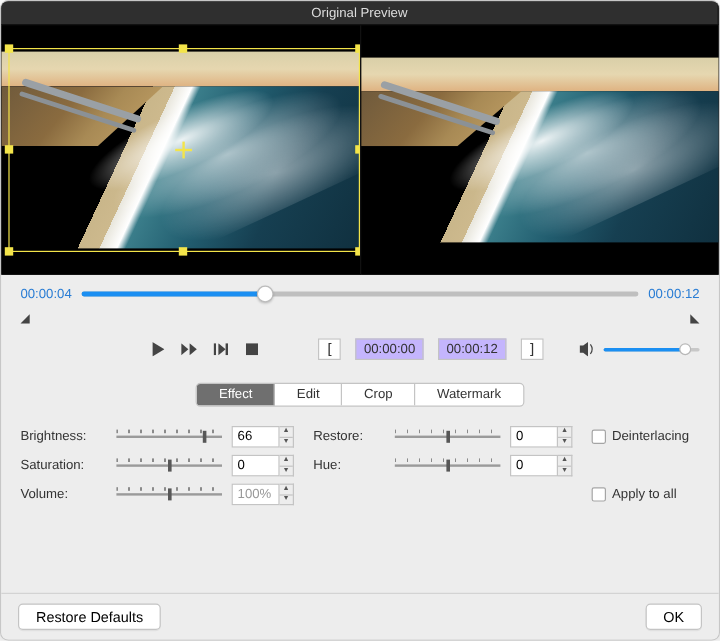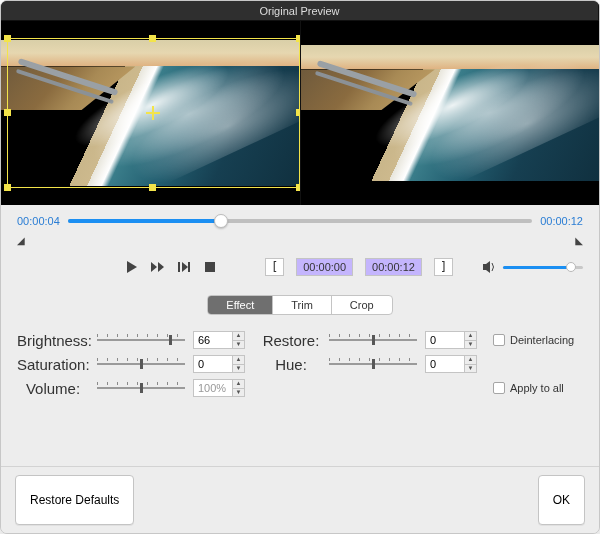--- a/index.html
+++ b/index.html
@@ -27,21 +27,21 @@
     position:relative;
   }
   .traffic { display:flex; gap:0; margin-left:8px; }
   .dot { width:11px; height:11px; border-radius:50%; }
   .dot.close { background:#ff5f57; border:0.5px solid #e24238; }
   .titlebar .title {
     position:absolute; left:0; right:0; text-align:center;
     font-size:12px; color:#333;
   }
   .previews {
-    height: 204px;
+    height: 228px;
     background:#1e1e1e;
     display:flex; flex-direction:column;
   }
   .preview-headers {
     display:flex; height:20px;
   }
   .preview-headers > div {
     flex:1; text-align:center; font-size:11px; color:#ddd; line-height:20px;
     background:#2f2f2f; border-bottom:1px solid #111;
   }
@@ -121,36 +121,36 @@
   .vslider .vf { position:absolute; top:6px; left:0; height:3px; background:#1b8ff2; border-radius:2px;}
   .vslider .vk { position:absolute; top:2px; width:10px; height:10px; background:#fff; border:1px solid #b8b8b8; border-radius:50%;}
 
   .tabs { display:flex; justify-content:center; margin:8px 0 10px 0;}
   .tabwrap { display:flex; border:1px solid #c4c4c4; border-radius:4px; overflow:hidden; background:#fff;align-items:center;}
   .tab { padding:3px 18px; font-size:11px; border-right:1px solid #c4c4c4; cursor:pointer;}
   .tab:last-child{border-right:none;}
   .tab.active { background:#6f6f6f; color:#fff;}
 
   .grid { display:grid; grid-template-columns: 72px 88px 60px 60px 88px 60px auto; gap:6px 8px; align-items:center;}
-  .lbl { font-size:15px; text-align:center; }
+  .lbl { font-size:11px; text-align:left; }
   .mini { position:relative; height:16px;}
   .mini .mt{position:absolute; top:7px; left:0; right:0; height:2px; background:#9a9a9a;}
   .mini .mk{position:absolute; top:3px; width:3px; height:10px; background:#575757;}
   .mini .ticks{position:absolute; top:2px; left:0; right:0; height:3px;
     background: repeating-linear-gradient(90deg,#8a8a8a 0 1px, transparent 1px 10px);}
   .spin { display:flex; align-items:center;}
   .spin input { width:40px; height:18px; border:1px solid #c4c4c4; font-size:11px; padding:0 4px; background:#fff;}
   .spin .arrows { width:12px; height:18px; border:1px solid #c4c4c4; border-left:none; display:flex; flex-direction:column;}
   .spin .arrows div{flex:1; font-size:6px; line-height:7px; text-align:center; color:#555; cursor:pointer;}
   .spin .arrows div:first-child{border-bottom:1px solid #c4c4c4;}
   .check { display:flex; align-items:center; gap:5px; font-size:11px;}
   .check .box { width:12px; height:12px; border:1px solid #a5a5a5; background:#fff; border-radius:2px;}
 
   .footer { display:flex; gap:8px; padding:8px 14px; border-top:1px solid #d3d3d3; background:#ededed;}
-  .btn { padding:17px 14px; background:#fff; border:1px solid #c4c4c4; border-radius:4px; font-size:12px; cursor:pointer; box-shadow:0 1px 0 rgba(0,0,0,0.05);}
+  .btn { padding:3px 14px; background:#fff; border:1px solid #c4c4c4; border-radius:4px; font-size:12px; cursor:pointer; box-shadow:0 1px 0 rgba(0,0,0,0.05);}
 </style>
 </head>
 <body>
 
 <div class="window">
 
 
   <div class="previews">
     <div class="preview-headers">
       <div>Original Preview</div>
@@ -246,22 +246,23 @@
           <div class="vt"></div>
             <div class="vf" id="v-fill" style="width: 85%;"></div>
             <div class="vk" id="v-knob" style="left: calc(85% - 5px);"></div>
         </div>
       </div>
     </div>
 
     <div class="tabs">
       <div class="tabwrap" id="tabwrap">
           <div class="tab active">Effect</div>
-          <div class="tab">Trim</div>
+          <div class="tab">Edit</div>
           <div class="tab">Crop</div>
+          <div class="tab">Watermark</div>
         </div>
     </div>
 
     <div class="grid">
       <span class="lbl">Brightness:</span>
       <div class="mini">
           <div class="ticks"></div>
           <div class="mt"></div>
           <div class="mk" id="s-bri" style="left: calc(83% - 1px);"></div>
         </div>

